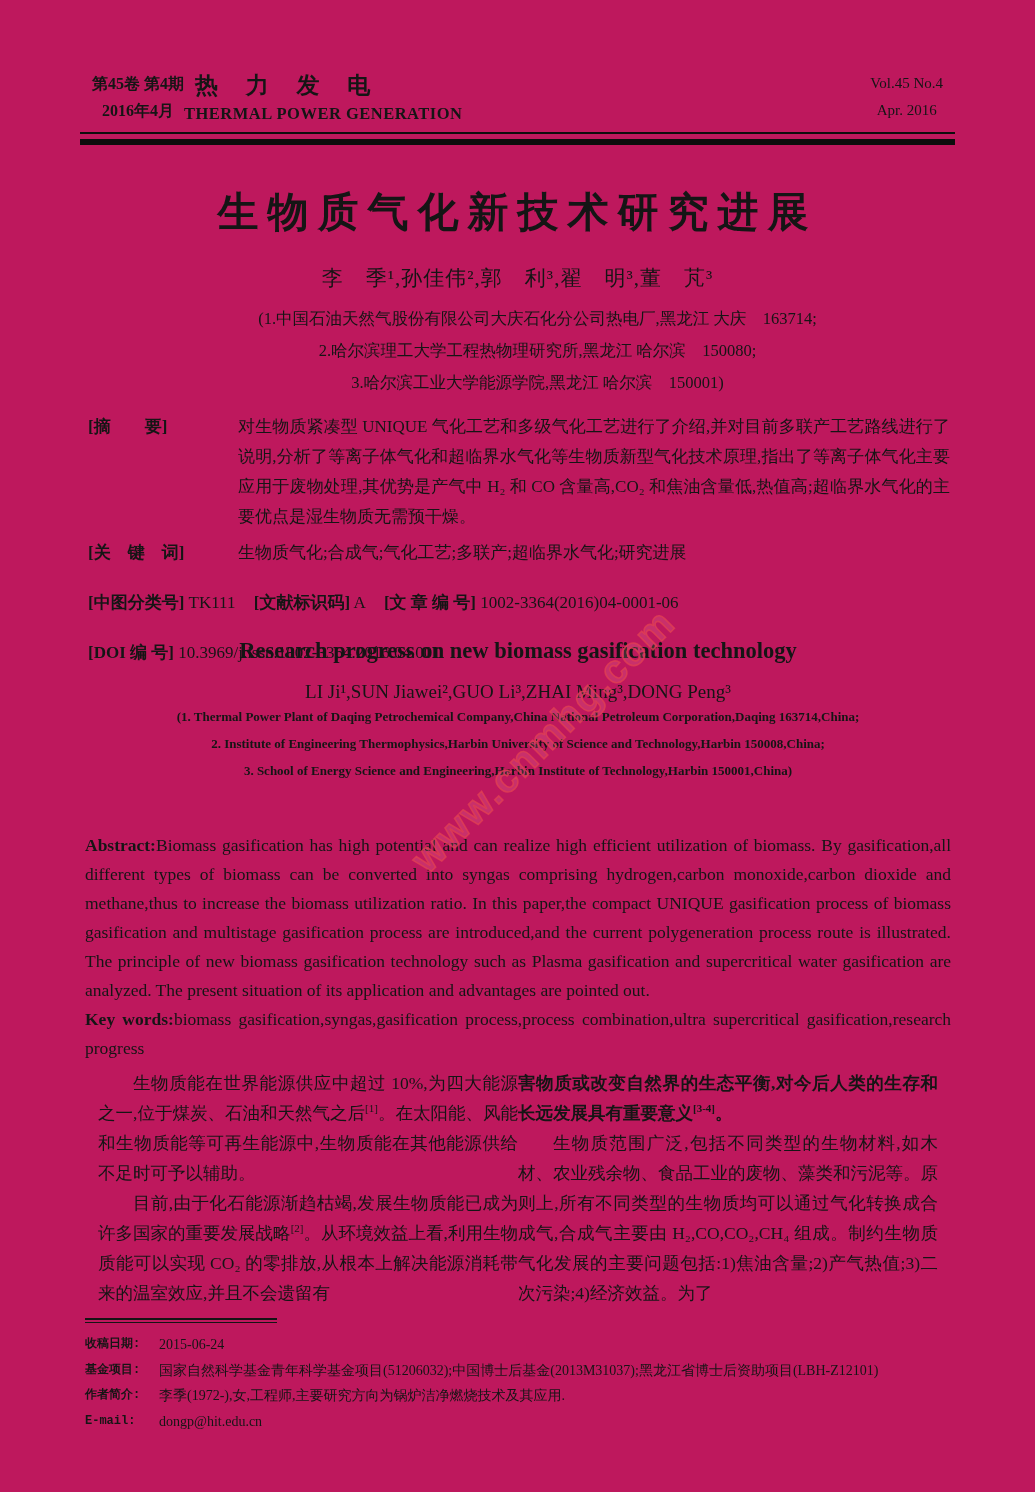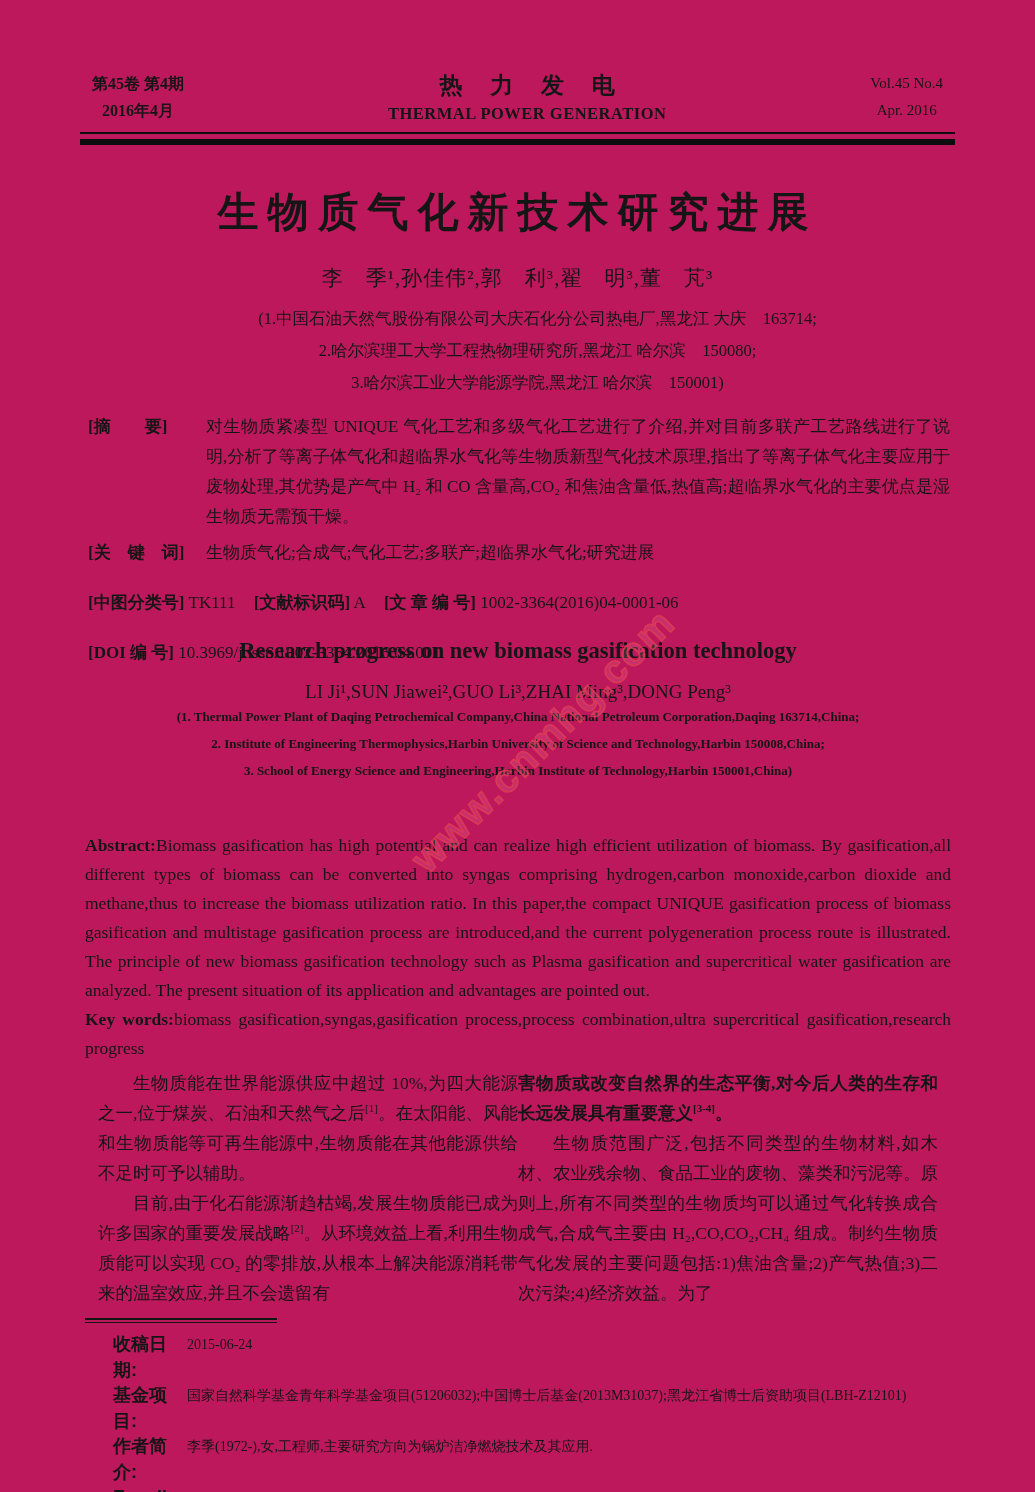--- a/index.html
+++ b/index.html
@@ -4,34 +4,34 @@
 <style>
   html,body { margin:0; padding:0; background:#e8e8e6; }
   .page {
     position:relative; width:1035px; height:1492px; margin:0 auto;
     background:#be185d; color:#151515; overflow:hidden;
     font-family:"Liberation Serif","DejaVu Serif",serif;
   }
   
   .header { position:absolute; top:70px; left:92px; right:92px; display:flex; justify-content:space-between; align-items:flex-start; }
   .h-left { text-align:center; font-weight:bold; font-size:16px; line-height:27px; }
-  .h-center { text-align:center; flex:1; }
+  .h-center { flex:1; }
   .h-center .cn { font-size:23px; font-weight:bold; letter-spacing:11px; text-indent:11px; }
   .h-center .en { font-size:16.5px; font-weight:bold; margin-top:3px; letter-spacing:0.5px; }
   .h-right { text-align:center; font-size:15px; line-height:27px; }
   .head-rule { position:absolute; top:132px; left:80px; right:80px; height:5px; border-top:2px solid #0d0d0d; border-bottom:6px solid #0d0d0d; }
 
   
   .title-cn { position:absolute; top:185px; left:0; right:0; text-align:center; font-size:41px; font-weight:bold; letter-spacing:9px; }
   .authors-cn { position:absolute; top:264px; left:0; right:0; text-align:center; font-size:21px; letter-spacing:1px; }
   .affils-cn { position:absolute; top:303px; left:0; right:0; text-align:center; font-size:16.5px; line-height:32px;padding-left:40px; }
 
   
   .meta { position:absolute; top:412px; left:88px; width:862px; font-size:17px; }
-  .meta-row { display:flex; line-height:30px; }
+  .meta-row { display:flex; line-height:30px;gap:32px; }
   .meta-label { flex:none; width:118px; font-weight:bold; }
   .meta-text { flex:1; text-align:justify; }
   .ids-row { line-height:30px; margin-top:20px; }
   .ids-row b { font-weight:bold; }
   .ids-row .val { margin-right:14px; }
 
   
   .en-block { position:absolute; top:638px; left:85px; width:866px; text-align:center;font-family:Liberation Serif, serif; }
   .title-en { font-size:22.5px; font-weight:bold; }
   .authors-en { font-size:19px; margin-top:17px; }
@@ -44,21 +44,21 @@
   .body-cols { position:absolute; top:1068px; left:85px; width:866px; display:flex; justify-content:center; }
   .col { width:420px; text-align:justify; font-size:17.5px; line-height:30px; }
   .col p { margin:0; text-indent:2em; }
   .col p.cont { text-indent:0;font-weight:bold; }
   sup.ref { font-size:11px; line-height:0; }
 
   
   .footnote { position:absolute; top:1318px; left:85px; width:866px; }
   .f-rule { width:192px; height:2px; border-top:2px solid #141414; border-bottom:1px solid #141414; margin-bottom:9px; }
   .f-row { display:flex; font-size:14px; line-height:25.5px; }
-  .f-label { flex:none; width:74px; font-weight:bold; font-family:Liberation Sans, sans-serif; font-size:18px;margin-left:28px; }
+  .f-label { flex:none; width:74px; font-weight:bold; font-family:Liberation Mono, monospace; font-size:12px; }
   .f-val { flex:1; }
 
   
   .watermark {
     position:absolute; left:368px; top:713px; width:340px; height:64px; line-height:64px;
     text-align:center; transform:rotate(-45deg);
     font-family:"Liberation Sans","DejaVu Sans",sans-serif;
     font-size:40px; font-weight:bold; letter-spacing:2px;
     color:rgba(255,160,170,0.18);
     -webkit-text-stroke:1.6px rgba(224,62,82,0.8);

